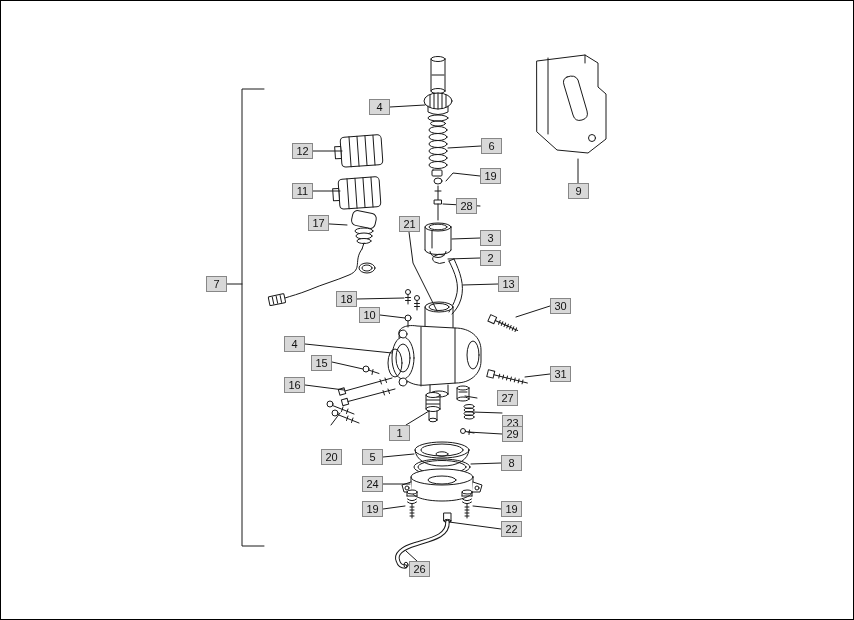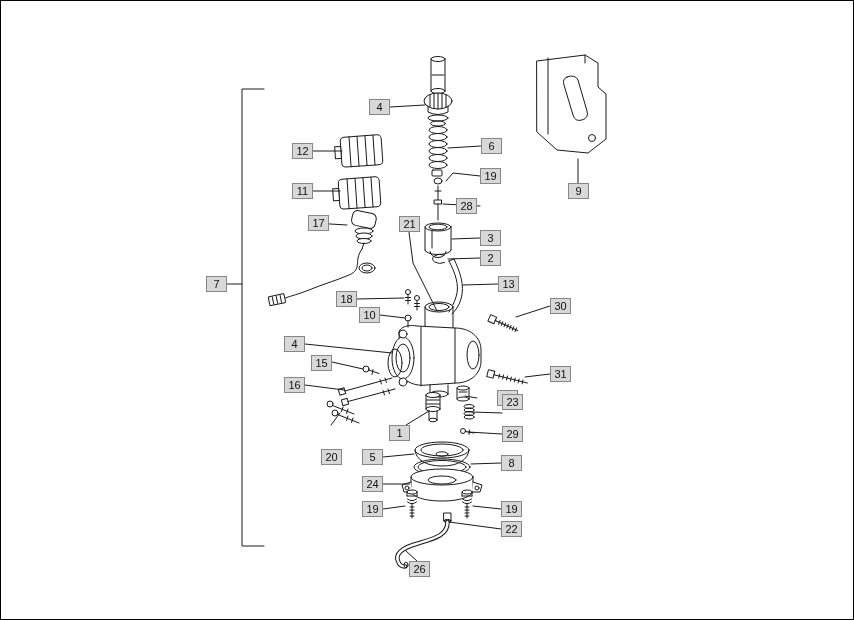--- a/index.html
+++ b/index.html
@@ -377,21 +377,21 @@
   <div class="callout" style="left:205px;top:275px">7</div>
   <div class="callout" style="left:497px;top:275px">13</div>
   <div class="callout" style="left:335px;top:290px">18</div>
   <div class="callout" style="left:549px;top:297px">30</div>
   <div class="callout" style="left:358px;top:306px">10</div>
   <div class="callout" style="left:283px;top:335px">4</div>
   <div class="callout" style="left:310px;top:354px">15</div>
   <div class="callout" style="left:549px;top:365px">31</div>
   <div class="callout" style="left:283px;top:376px">16</div>
   <div class="callout" style="left:496px;top:389px">27</div>
-  <div class="callout" style="left:501px;top:393px">23</div>
+  <div class="callout" style="left:501px;top:414px">23</div>
   <div class="callout" style="left:320px;top:448px">20</div>
   <div class="callout" style="left:388px;top:424px">1</div>
   <div class="callout" style="left:501px;top:425px">29</div>
   <div class="callout" style="left:361px;top:448px">5</div>
   <div class="callout" style="left:500px;top:454px">8</div>
   <div class="callout" style="left:361px;top:475px">24</div>
   <div class="callout" style="left:361px;top:500px">19</div>
   <div class="callout" style="left:500px;top:500px">19</div>
   <div class="callout" style="left:500px;top:520px">22</div>
   <div class="callout" style="left:408px;top:560px">26</div>

